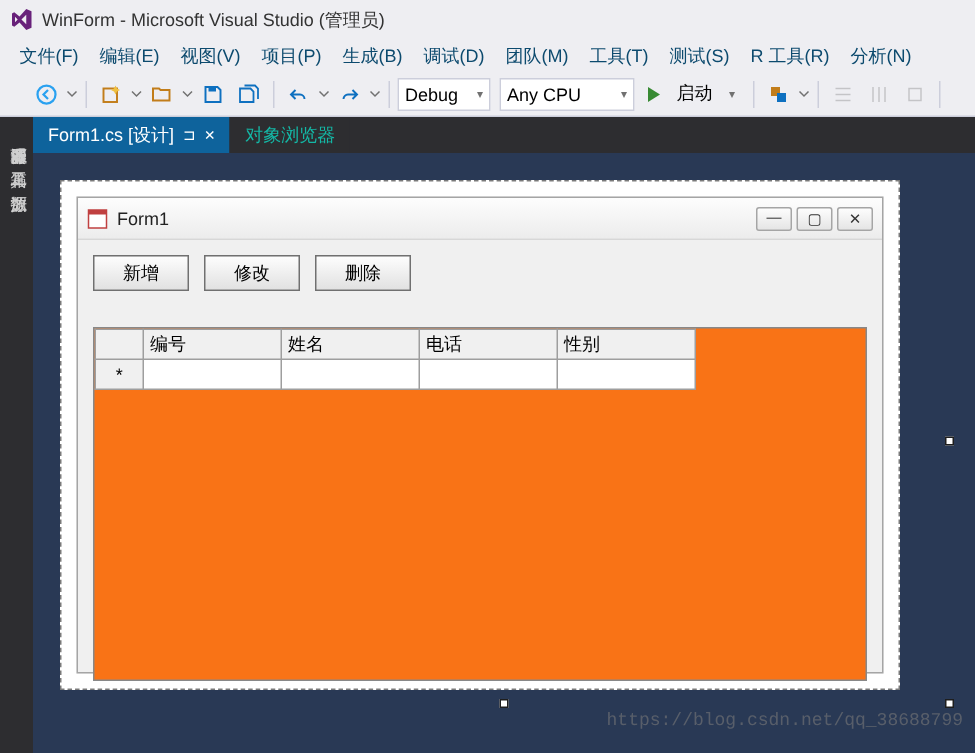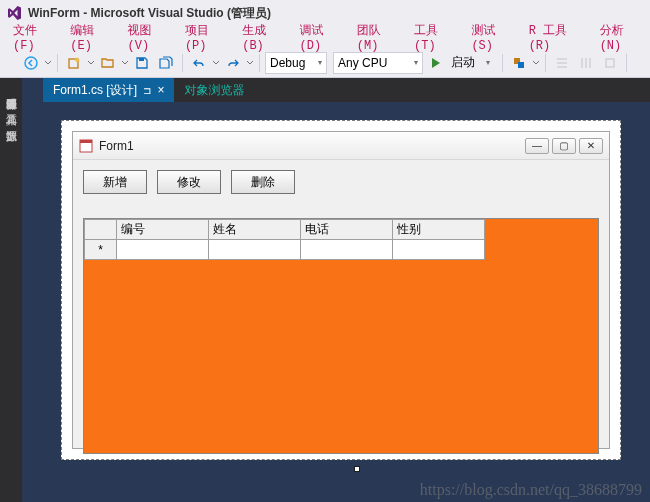--- a/index.html
+++ b/index.html
@@ -1,42 +1,42 @@
 <!DOCTYPE html>
 <html><head>
 <meta charset="utf-8">
 <style>
   * { box-sizing: border-box; margin: 0; padding: 0; font-family: "Microsoft YaHei", "Segoe UI", sans-serif; }
   body { width: 650px; height: 502px; background: #eeeef2; overflow: hidden; font-size: 12px; }
 
   
-  .titlebar { height: 26px; background: #eeeef2; display: flex; align-items: center; padding-left: 6px; font-weight: bold; }
+  .titlebar { height: 26px; background: #eeeef2; display: flex; align-items: center; padding-left: 6px; }
   .vs-logo { width: 16px; height: 16px; margin-right: 6px; }
   .titlebar-text { color: #333; font-size: 12px; }
 
   
   .menubar { height: 22px; background: #eeeef2; display: flex; align-items: center; padding-left: 6px; }
-  .menubar span { padding: 2px 7px; cursor: default; color: #be185d; font-family: Liberation Mono, monospace; }
+  .menubar span { padding: 2px 7px; cursor: default; color: #0c4a6e; }
 
   
   .toolbar { height: 30px; background: #eeeef2; display: flex; align-items: center; padding-left: 20px; border-bottom: 1px solid #cccedb; gap: 2px; }
   .tb-btn { width: 22px; height: 22px; display: flex; align-items: center; justify-content: center; border-radius: 2px; }
   .tb-sep { width: 1px; height: 18px; background: #cccedb; margin: 0 3px; }
   .tb-dd { height: 22px; display: flex; align-items: center; }
   .tb-combo { height: 22px; border: 1px solid #cccedb; background: #fff; font-size: 12px; padding: 0 4px; display: flex; align-items: center; justify-content: space-between; }
   .tb-combo .chev { margin-left: 4px; color: #717171; font-size: 8px; }
   .tb-start { height: 22px; display: flex; align-items: center; gap: 11px; padding: 0 6px; border: 1px solid transparent; }
   .tri-green { width: 0; height: 0; border-top: 5px solid transparent; border-bottom: 5px solid transparent; border-left: 8px solid #388a34; }
 
   
   .main { display: flex; height: calc(502px - 26px - 22px - 30px); }
   .sidepanel { width: 22px; background: #2d2d30; display: flex; flex-direction: column; align-items: center; padding-top: 4px; overflow: hidden; }
   .sidetab { writing-mode: vertical-rl; color: #d0d0d0; font-size: 11px; padding: 8px 2px; cursor: default; white-space: nowrap; }
 
-  .docwell { flex: 1; display: flex; flex-direction: column; background: #293955; padding-left: 21px; }
+  .docwell { flex: 1; display: flex; flex-direction: column; background: #293955; }
   .doctabs { height: 24px; background: #2d2d30; display: flex; align-items: stretch; }
   .doctab { display: flex; align-items: center; padding: 0 10px; font-size: 12px; gap: 6px; cursor: default; }
   .doctab.active { background: #0e639c; color: #fff; }
   .doctab.inactive { background: #2d2d30; color: #14b8a6; }
   .doctab .x { font-size: 12px; }
   .doctab .pin { font-size: 10px; }
 
   .designer { flex: 1; background: #293955; position: relative; overflow: hidden; }
   .canvas-wrap { position: absolute; left: 18px; top: 18px; width: 592px; height: 348px; }
   .canvas { position: absolute; left: 0; top: 0; width: 560px; height: 340px; background: #fff; border: 1px dashed #7a7a7a; }
@@ -58,21 +58,21 @@
   .wf-button.b2 { left: 84px; }
   .wf-button.b3 { left: 158px; }
 
   .dgv { position: absolute; left: 10px; top: 58px; width: 516px; height: 236px; background: #f97316; border: 1px solid #888; }
   .dgv table { border-collapse: collapse; }
   .dgv th, .dgv td { border: 1px solid #9e9e9e; font-size: 12px; background: #fff; height: 20px; padding: 0 4px; text-align: left; }
   .dgv th.rowhead, .dgv td.rowhead { background: #f0f0f0; width: 32px; text-align: center; }
   .dgv th { background: #f0f0f0; font-weight: normal; }
   .dgv .wcol { width: 92px; }
 
-  .watermark { position: absolute; right: 8px; bottom: 3px; color: rgba(120,120,120,.6); font-size: 16px; font-family: Liberation Serif, serif; }
+  .watermark { position: absolute; right: 8px; bottom: 15px; color: rgba(120,120,120,.6); font-size: 12px; font-family: Liberation Mono, monospace; }
 
   svg { display: block; }
 </style>
 </head>
 <body>
 
 <div class="titlebar">
   <span class="vs-logo">
     <svg viewBox="0 0 16 16">
         <path fill="#68217a" d="M11.5 1 7 6 3.5 3.2 2 4v8l1.5.8L7 10l4.5 5L15 13.5v-11L11.5 1zM4 9.8V6.2L5.8 8 4 9.8zm7.5 1.4L8.3 8l3.2-3.2v6.4z"></path>

